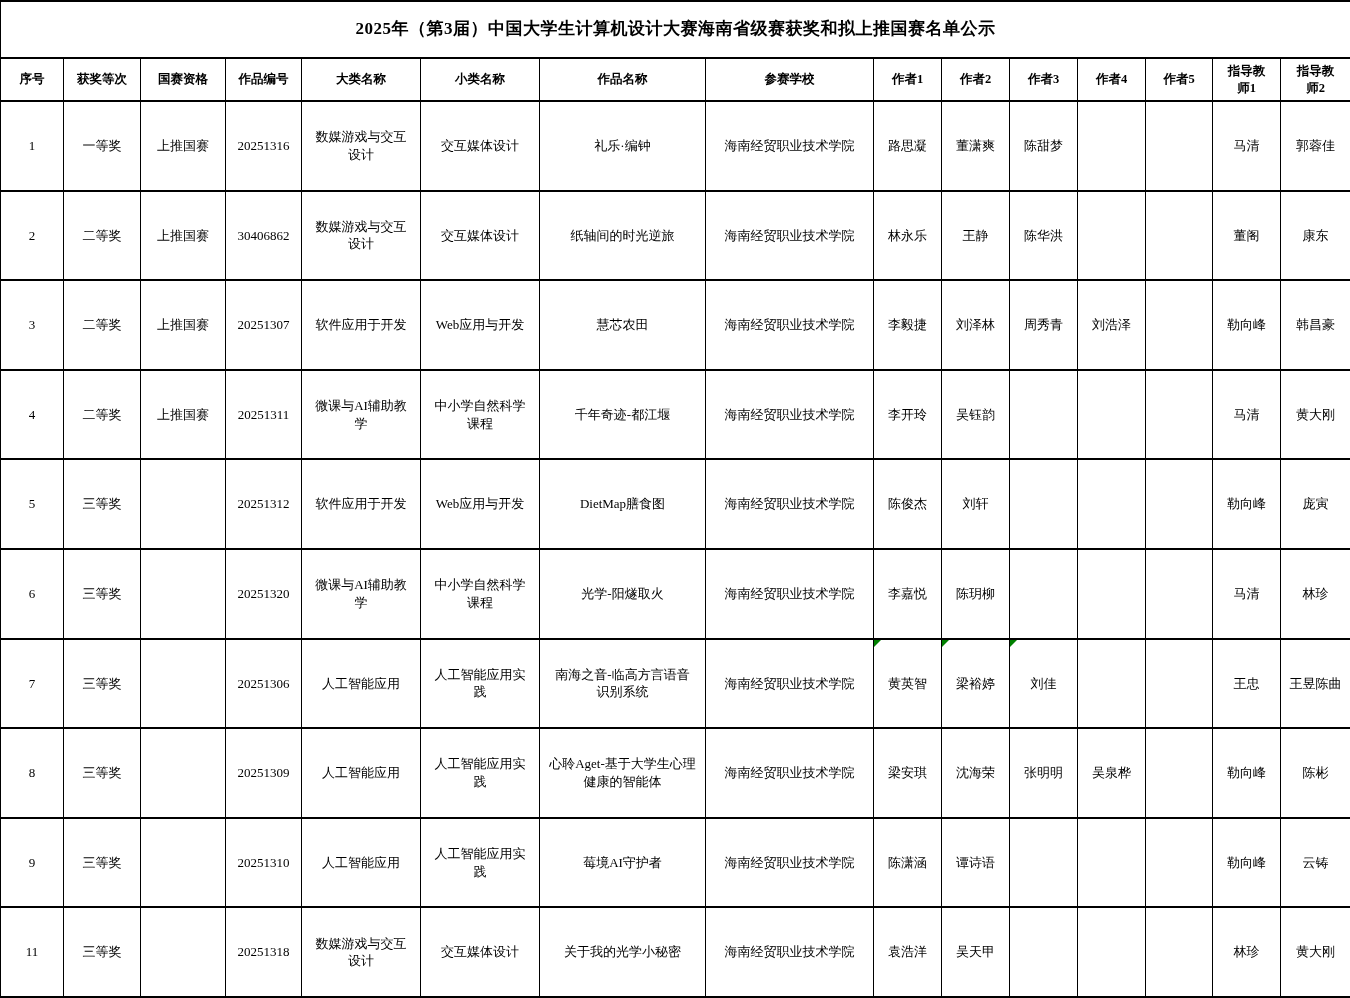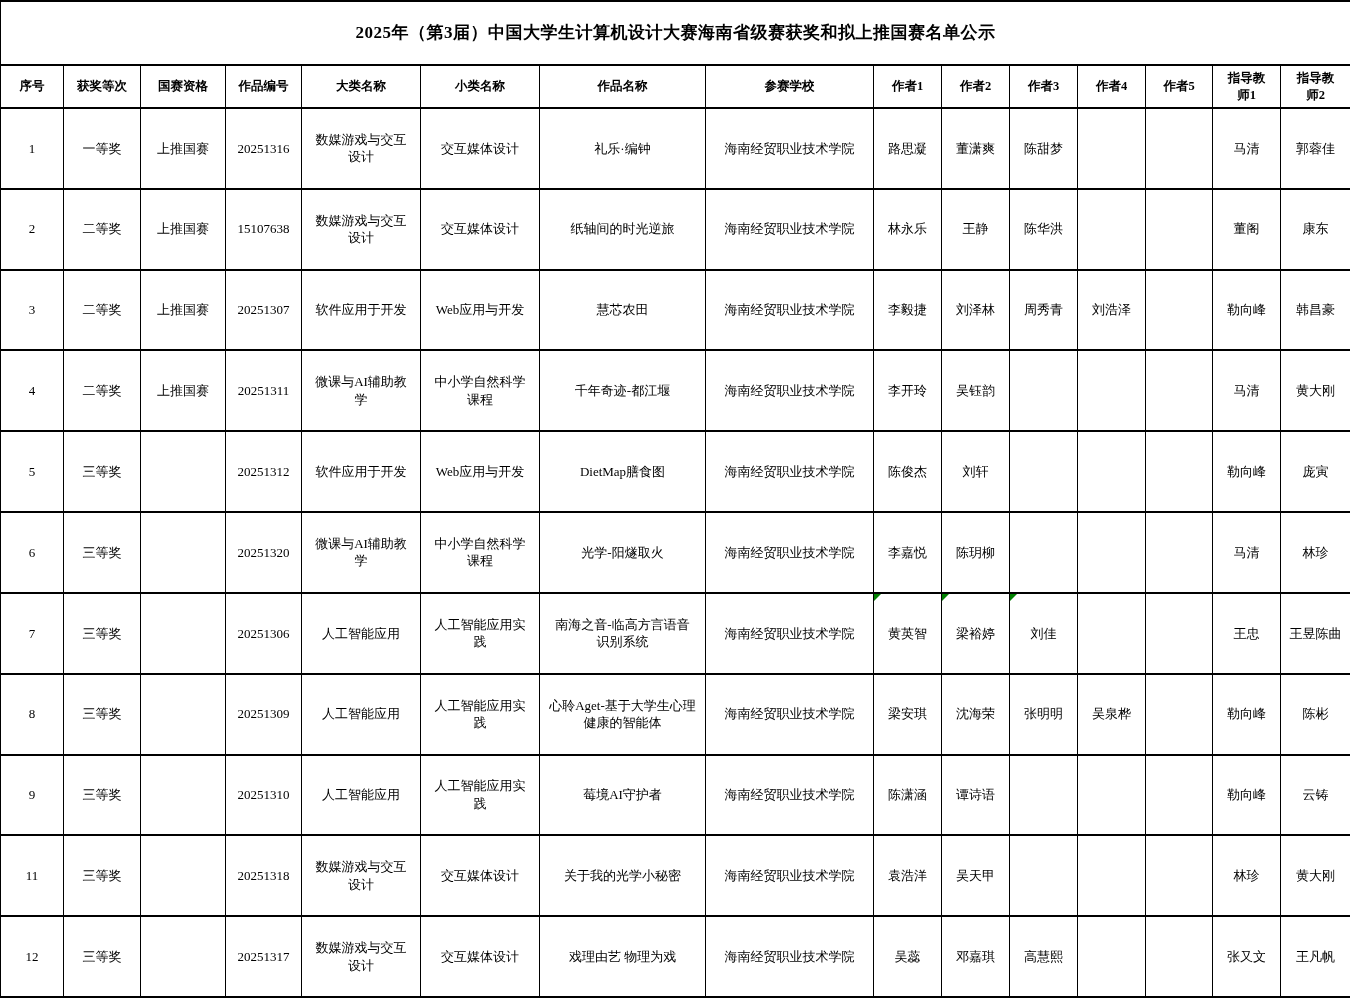--- a/index.html
+++ b/index.html
@@ -49,21 +49,21 @@
   tr.title-row th {
     font-size: 17px;
     font-weight: bold;
     letter-spacing: 0.5px;
   }
   tr.header-row th {
     font-weight: bold;
     font-size: 12.5px;
     padding: 0 12px;
   }
-  tr.title-row  { height: 64px; }
+  tr.title-row  { height: 57px; }
   tr.header-row { height: 43px; }
   tr.data-row   { height: 64px; }
   .corner-flag {
     position: absolute;
     top: 0;
     left: 0;
     width: 0;
     height: 0;
     border-top: 7px solid #008000;
     border-right: 7px solid transparent;
@@ -128,21 +128,21 @@
           <td>陈甜梦</td>
           <td></td>
           <td></td>
           <td>马清</td>
           <td>郭蓉佳</td>
         </tr>
         <tr class="data-row">
           <td>2</td>
           <td>二等奖</td>
           <td>上推国赛</td>
-          <td>15107638</td>
+          <td>30406862</td>
           <td>数媒游戏与交互设计</td>
           <td>交互媒体设计</td>
           <td>纸轴间的时光逆旅</td>
           <td>海南经贸职业技术学院</td>
           <td>林永乐</td>
           <td>王静</td>
           <td>陈华洪</td>
           <td></td>
           <td></td>
           <td>董阁</td>
@@ -276,33 +276,16 @@
           <td>交互媒体设计</td>
           <td>关于我的光学小秘密</td>
           <td>海南经贸职业技术学院</td>
           <td>袁浩洋</td>
           <td>吴天甲</td>
           <td></td>
           <td></td>
           <td></td>
           <td>林珍</td>
           <td>黄大刚</td>
-        </tr>
-        <tr class="data-row">
-          <td>12</td>
-          <td>三等奖</td>
-          <td></td>
-          <td>20251317</td>
-          <td>数媒游戏与交互设计</td>
-          <td>交互媒体设计</td>
-          <td>戏理由艺 物理为戏</td>
-          <td>海南经贸职业技术学院</td>
-          <td>吴蕊</td>
-          <td>邓嘉琪</td>
-          <td>高慧熙</td>
-          <td></td>
-          <td></td>
-          <td>张又文</td>
-          <td>王凡帆</td>
         </tr>
       </tbody>
   </table>
 </div>
 
 </body></html>

